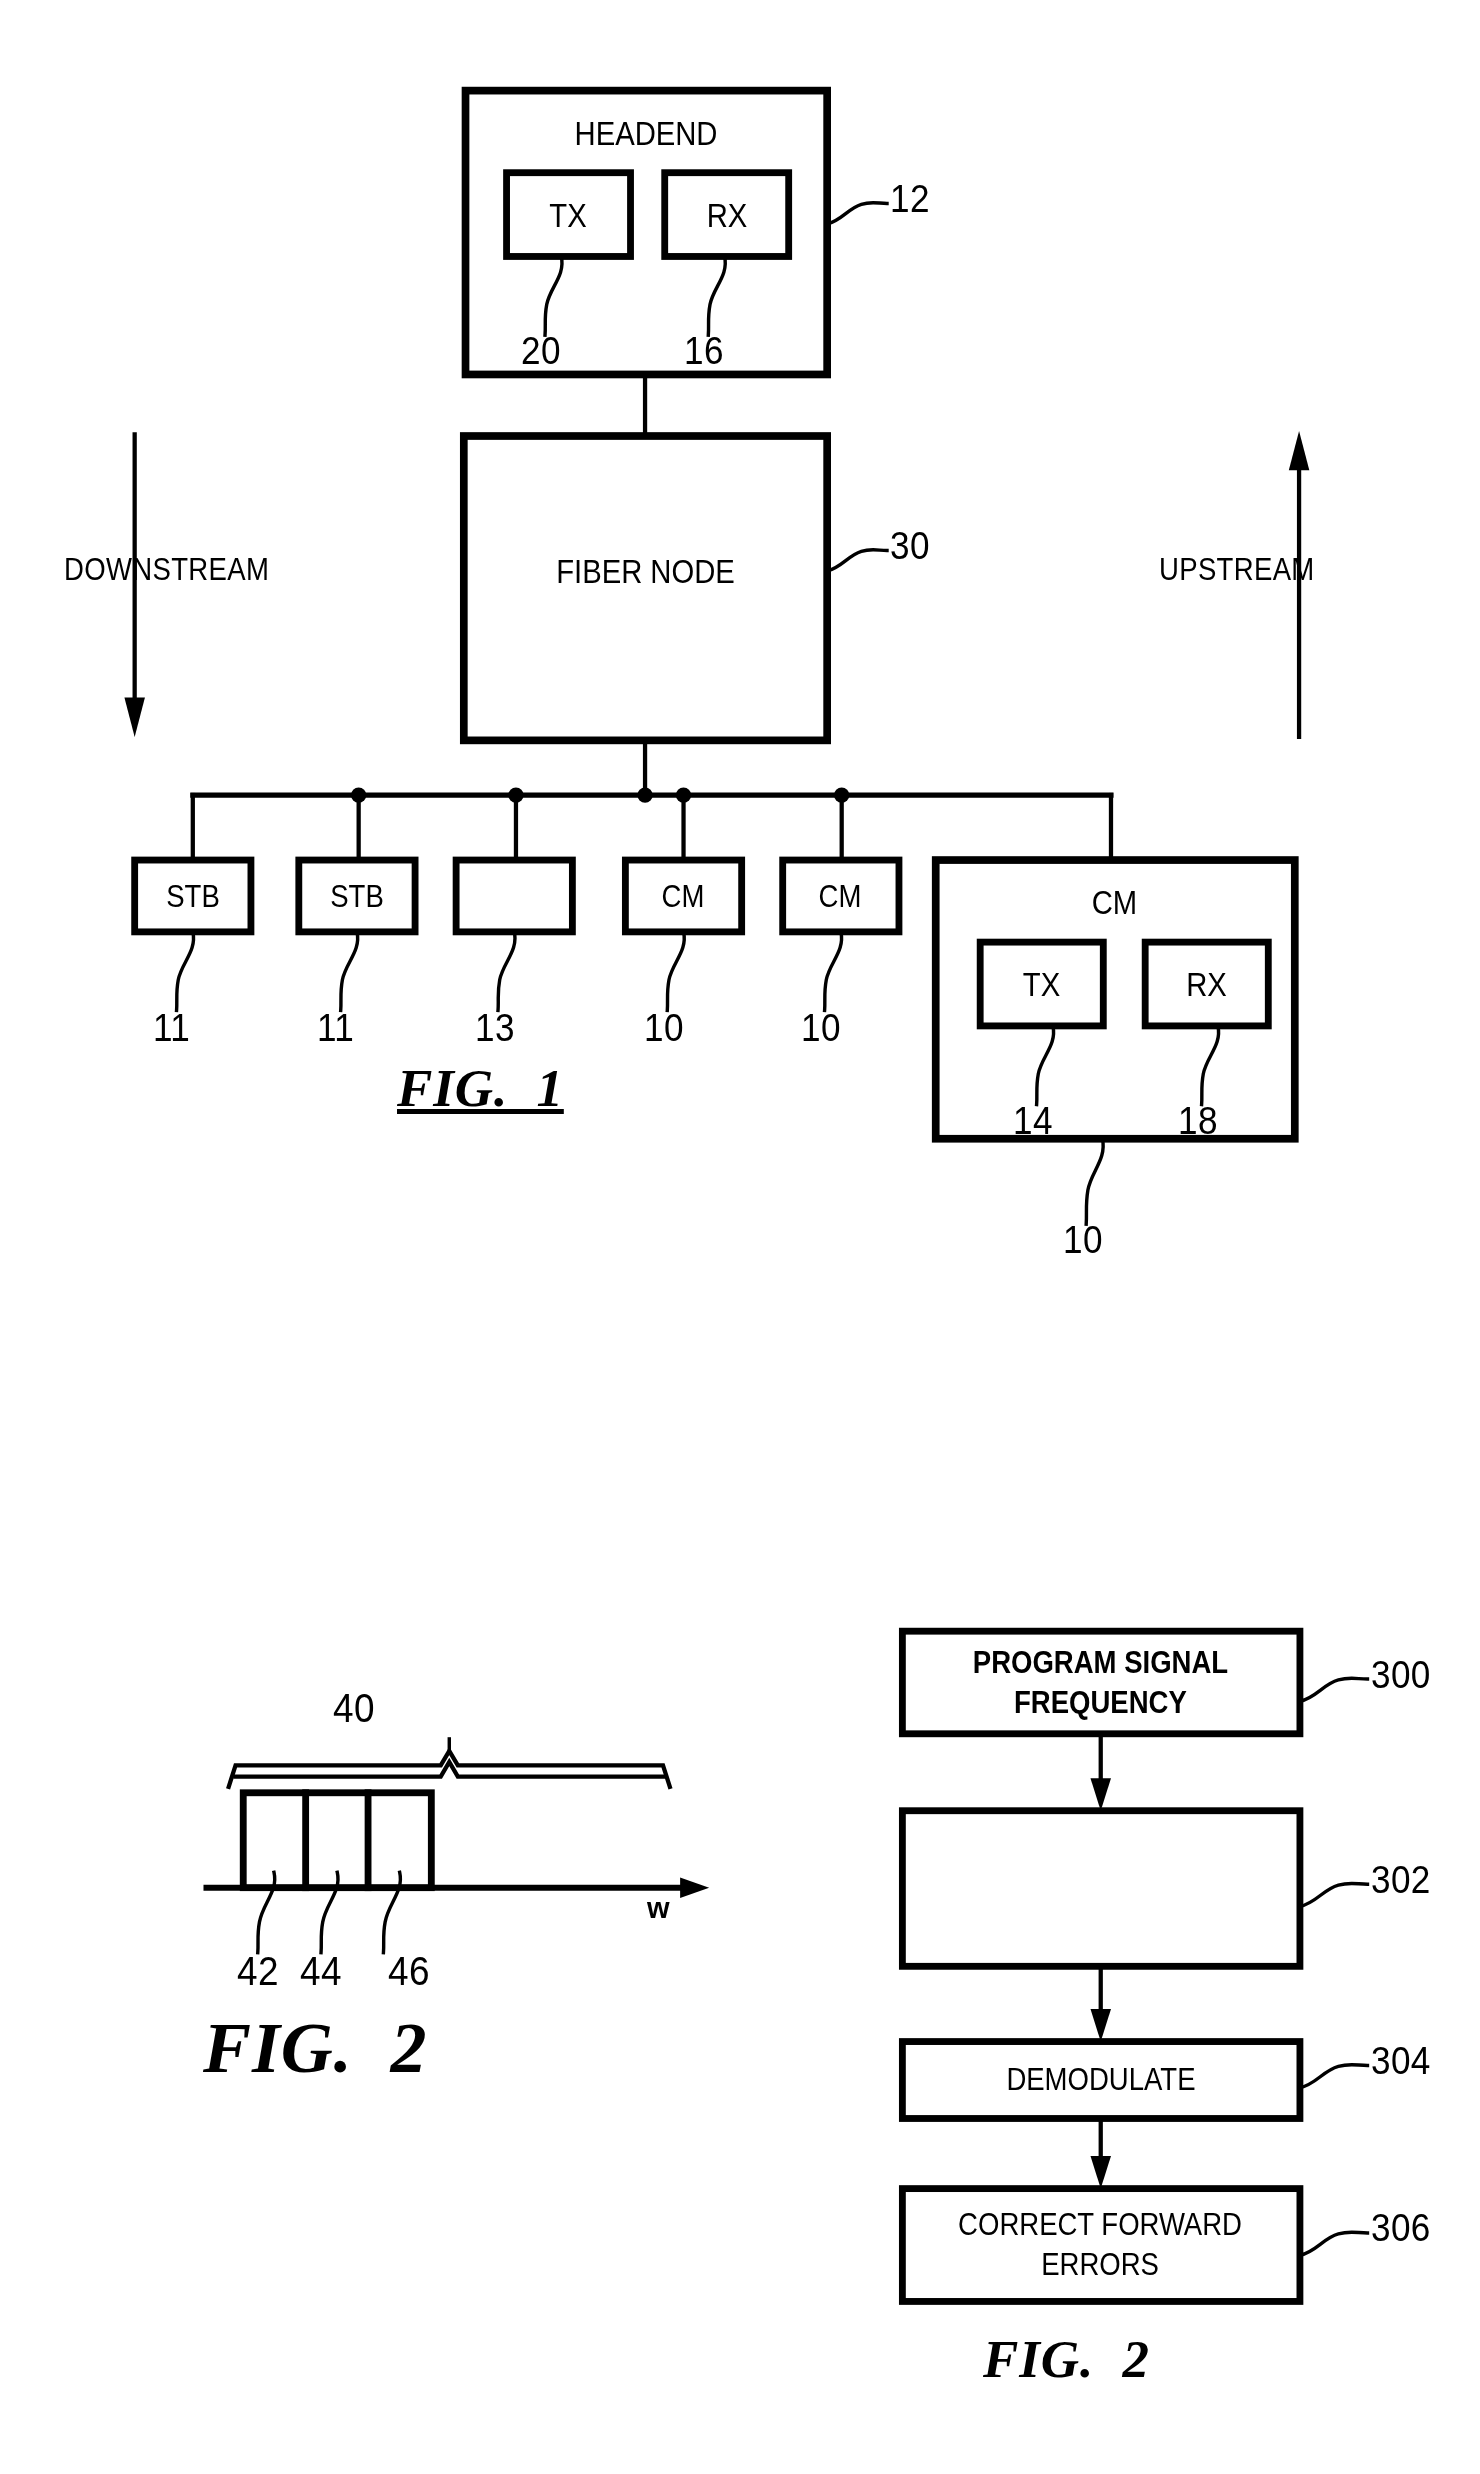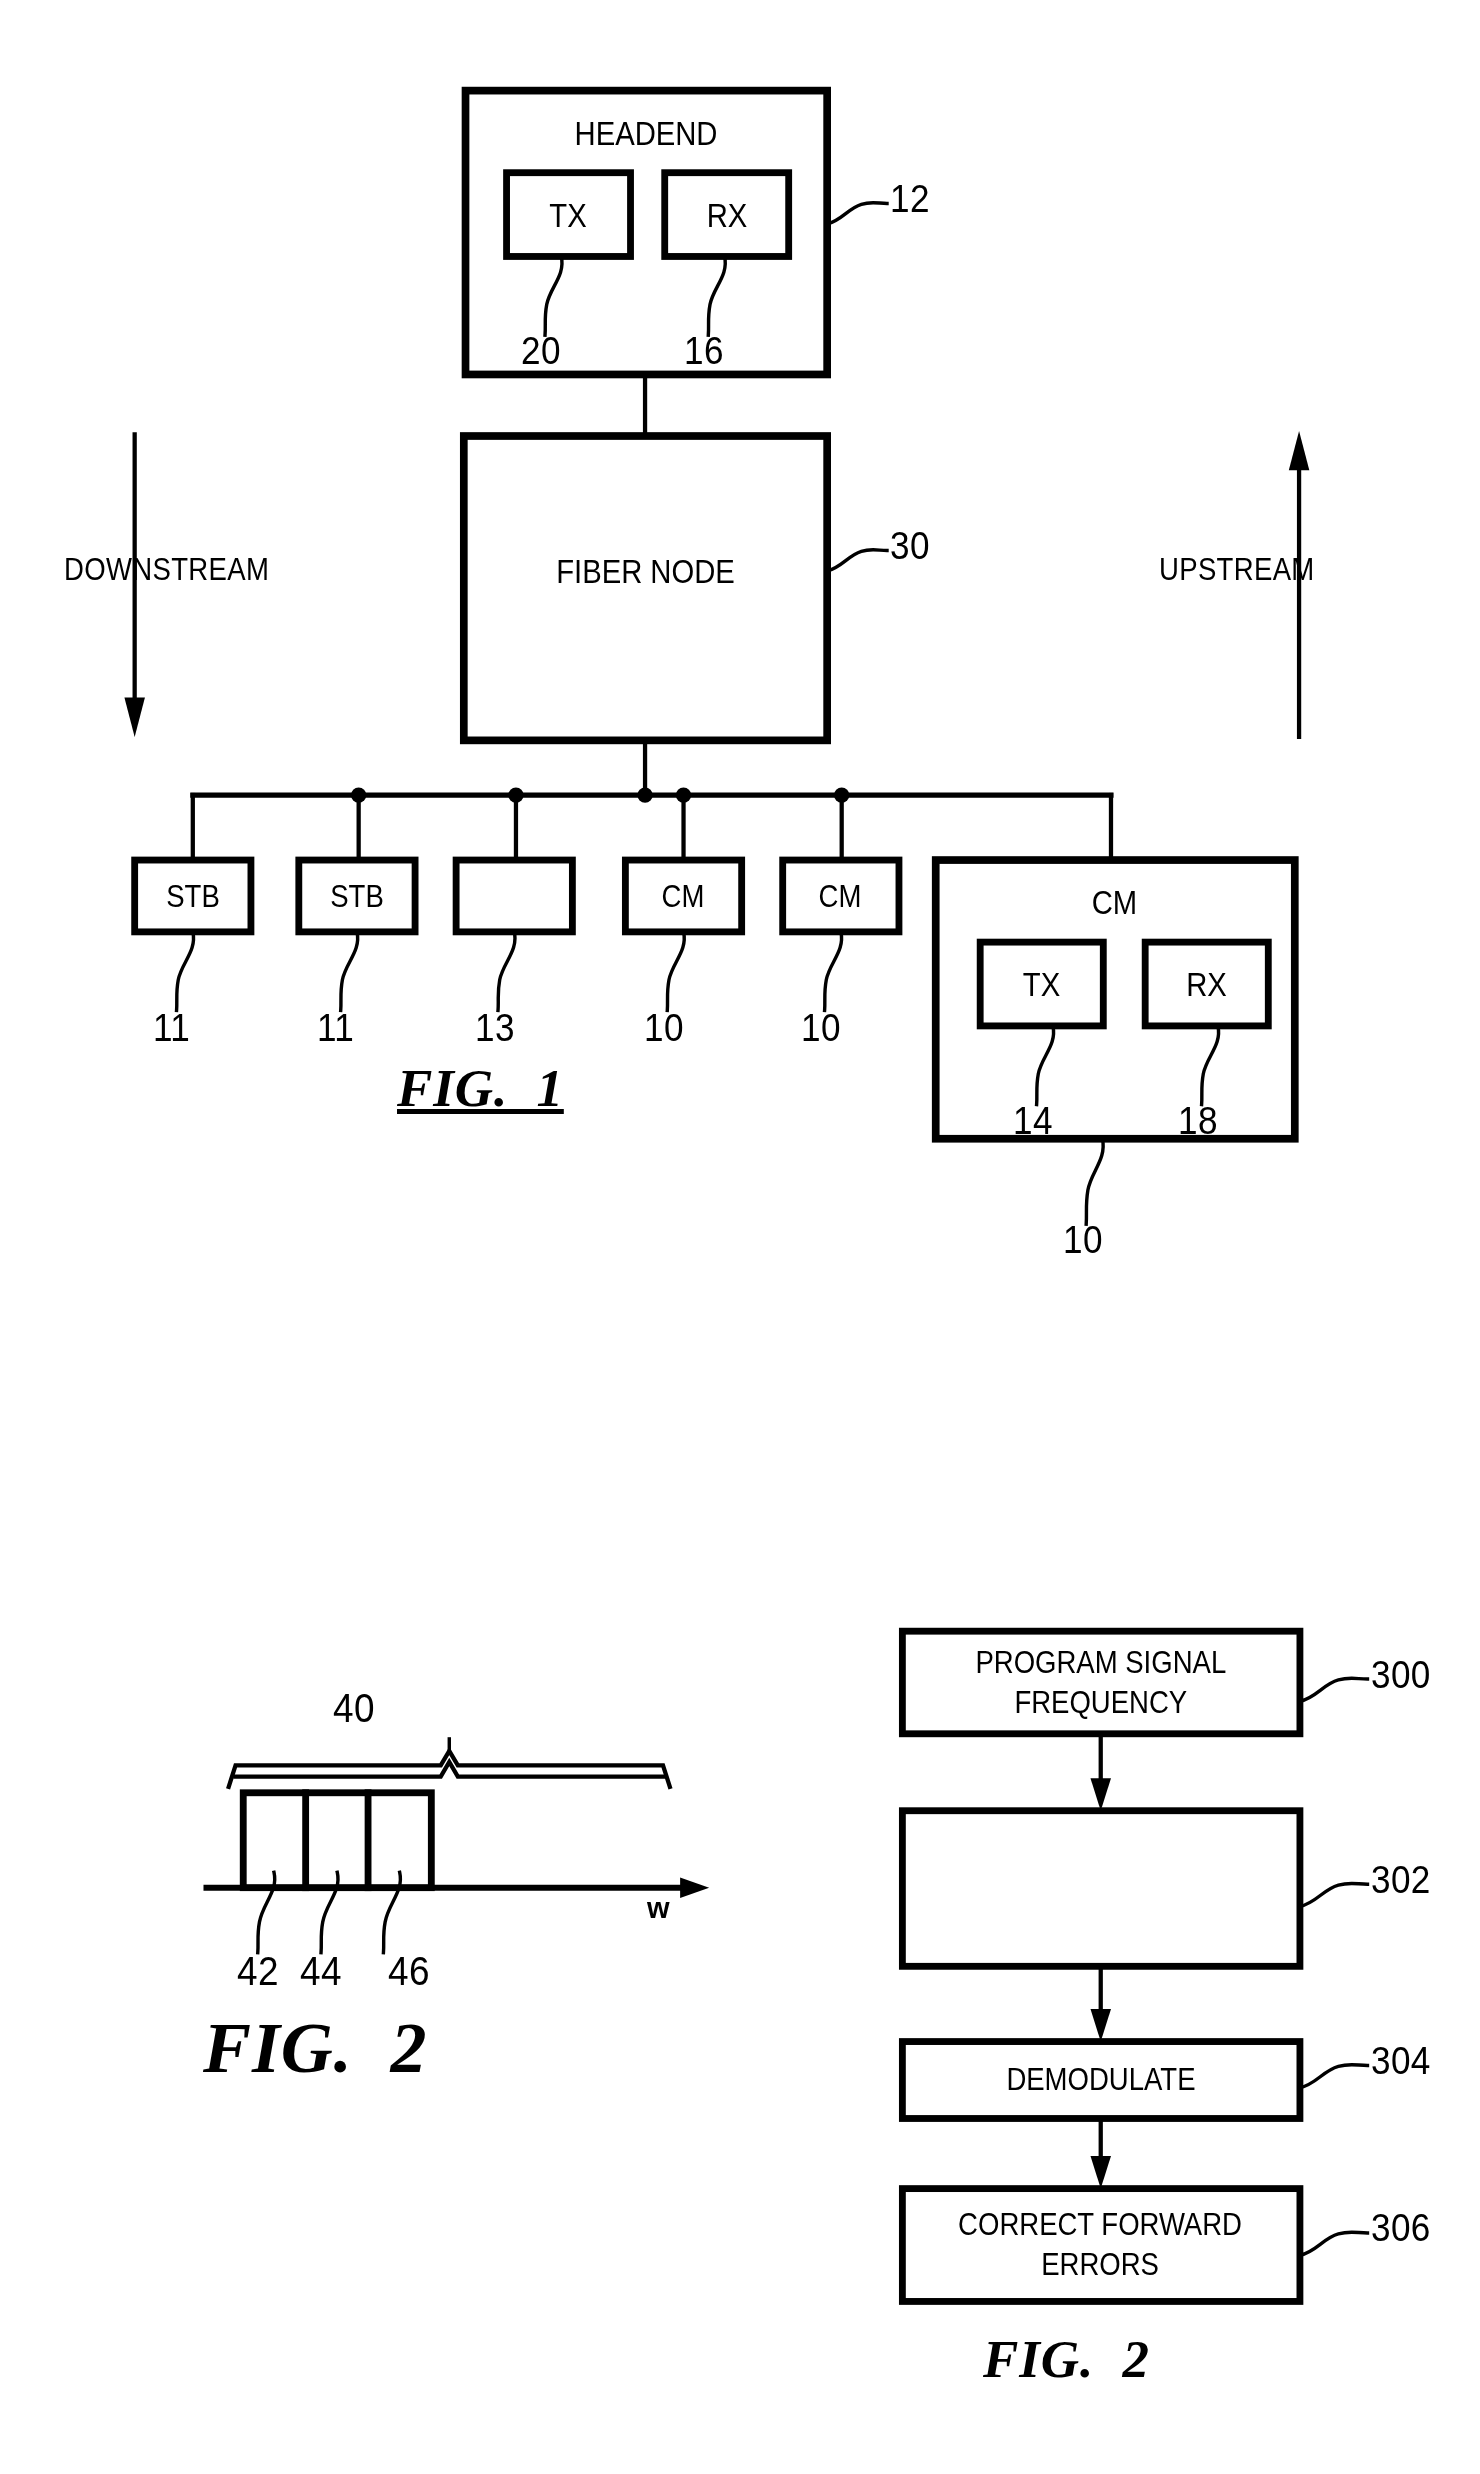--- a/index.html
+++ b/index.html
@@ -217,21 +217,21 @@
   <div class="lbl num" style="left:325px; top:1684px; font-size:41px;">40</div>
 
   <div class="lbl num" style="left:229px; top:1947px; font-size:41px;">42</div>
   <div class="lbl num" style="left:292px; top:1947px; font-size:41px;">44</div>
   <div class="lbl num" style="left:380px; top:1947px; font-size:41px;">46</div>
 
   <div class="lbl" style="left:639px; top:1891px; font-size:29px; font-weight:bold;">w</div>
 
   <div class="figcap" style="left:195px; top:2007px; font-size:72px;">FIG.  2</div>
 
-  <div class="ctrbox" style="left:894px; top:1631px; width:397px; height:103px;">
+  <div class="ctrbox" style="left:894px; top:1631px; width:397px; height:103px;font-weight:bold;">
     <div class="eng" style="font-size:32px; line-height:1.22;">
       <div>PROGRAM  SIGNAL</div>
       <div>FREQUENCY</div>
     </div>
   </div>
 
 
   <div class="ctrbox" style="left:894px; top:2188px; width:397px; height:113px;">
     <div class="eng" style="font-size:32px; line-height:1.22;">
       <div>CORRECT  FORWARD</div>

